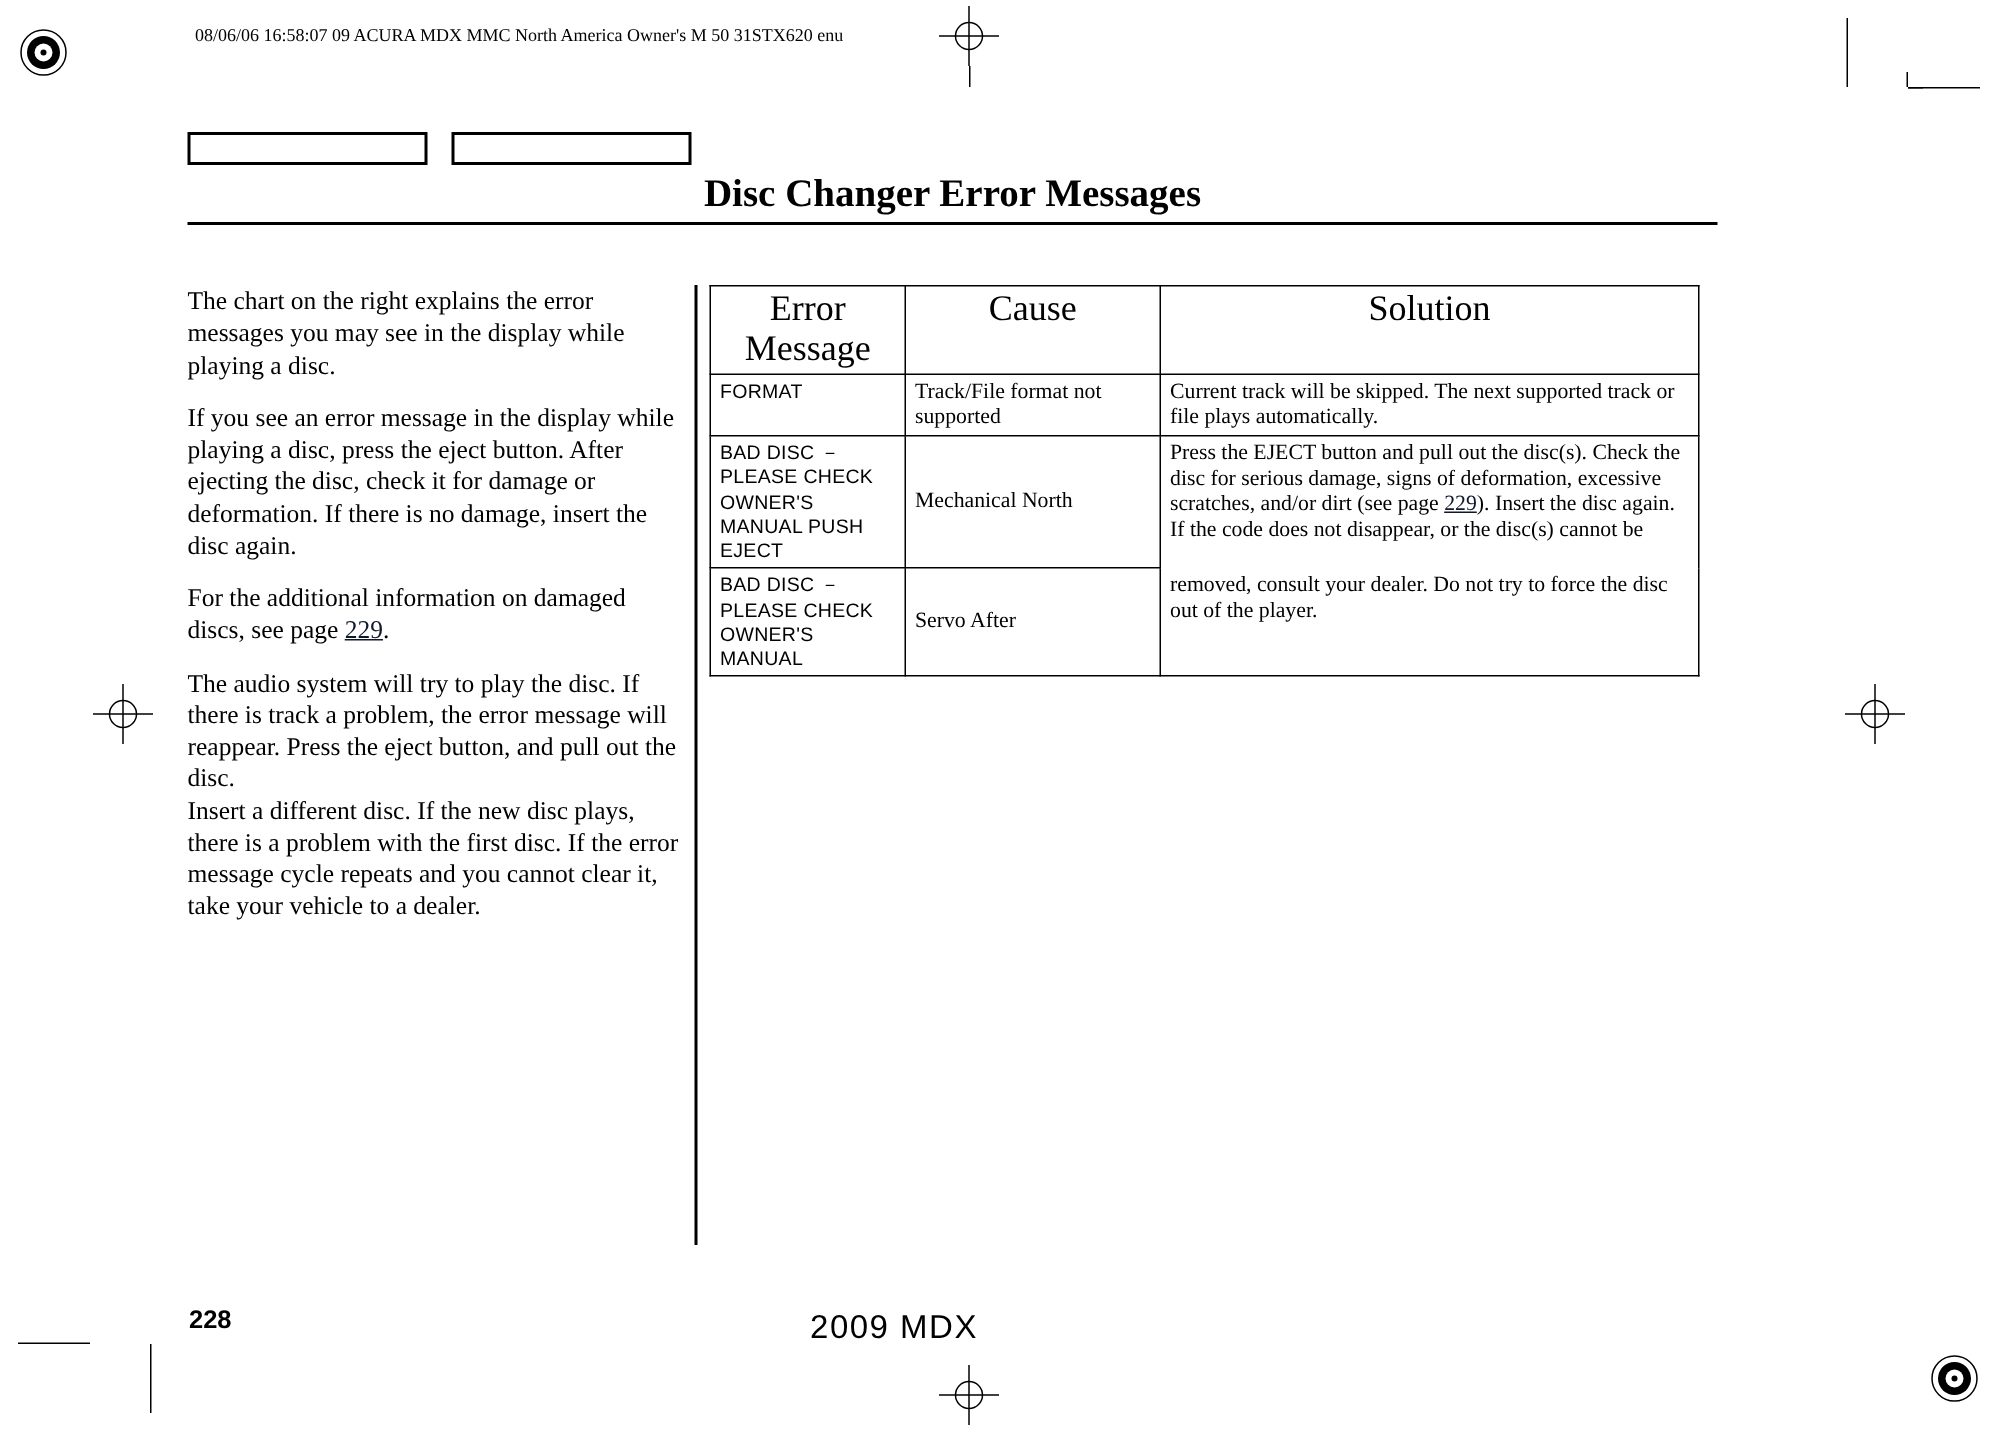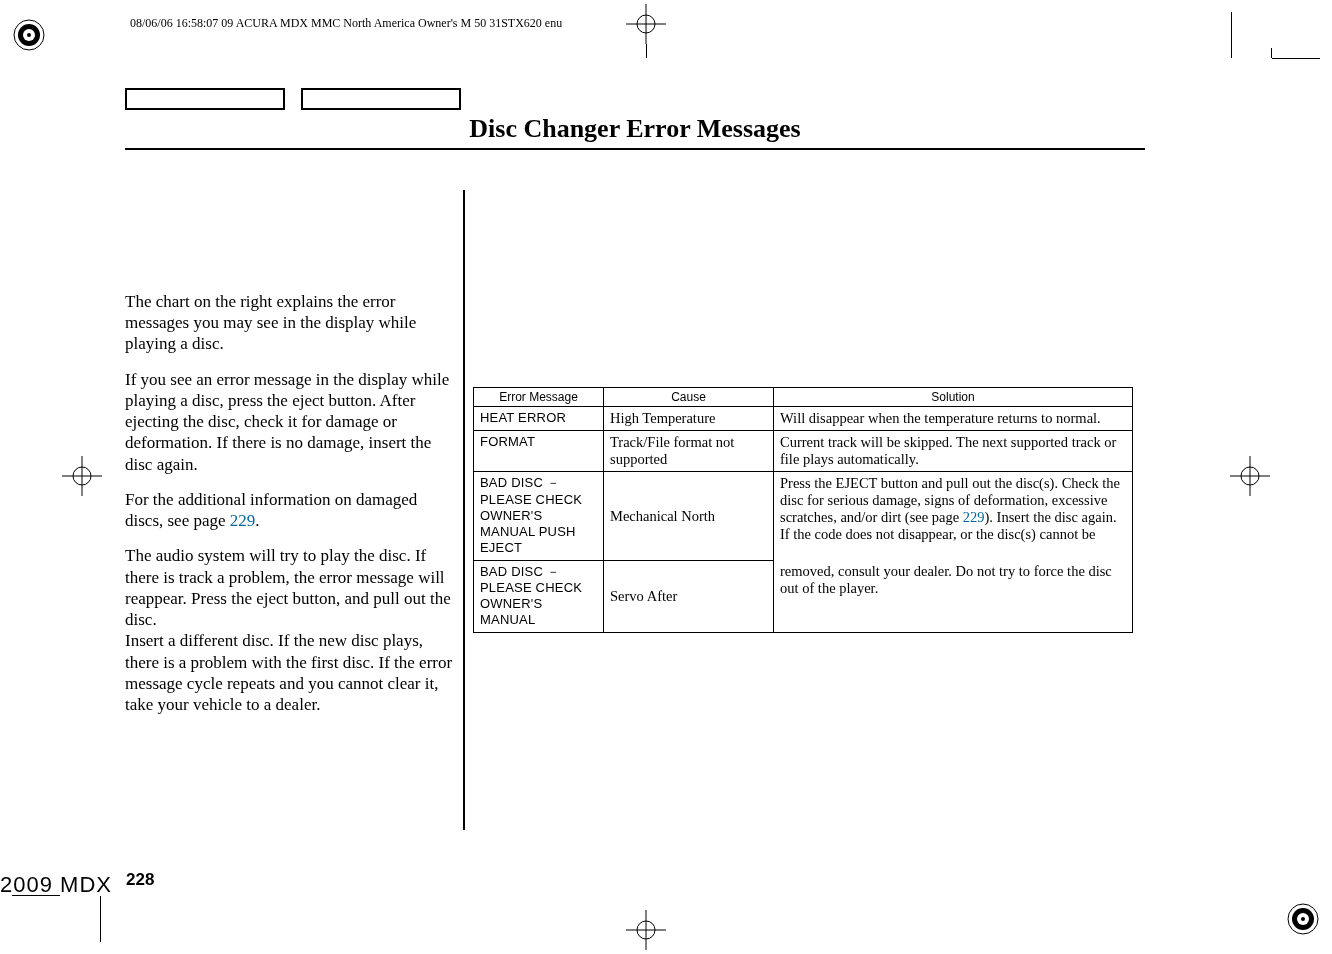--- a/index.html
+++ b/index.html
@@ -15,38 +15,38 @@
 
   .content { position: absolute; left: 125px; top: 88px; width: 1020px; }
 
   .tabs { display: flex; gap: 16px; margin-bottom: 4px; }
   .tab { width: 160px; height: 22px; border: 2px solid #000; position: relative; background:#fff; }
   .tab::after { content:""; position:absolute; left:3px; top:3px; right:-3px; bottom:-3px; border:1px solid #000; border-left:none; border-top:none; z-index:-1; }
 
   .title { font-size: 26px; font-weight: bold; font-family: Georgia, 'Times New Roman', serif; margin-bottom: 4px; text-align: center; }
   .hr { border: none; border-top: 2px solid #000; width: 1020px; margin-bottom: 40px; }
 
-  .columns { display: flex; gap: 8px; align-items:center; }
+  .columns { display: flex; gap: 8px; align-items:flex-start; }
   .col-left { width: 330px; font-size: 17px; line-height: 1.25; }
   .col-left p { margin-bottom: 14px; }
   .vsep { width: 2px; background: #000; align-self: stretch; min-height: 640px; }
   .col-right { flex: 1; }
 
-  .link { color: #0369a1; }
+  .link { color: #0f172a; text-decoration: underline; }
 
   table.err { border-collapse: collapse; width: 660px; font-size: 14.5px; }
   table.err th, table.err td { border: 1.5px solid #000; padding: 3px 6px; vertical-align: top; text-align: left; }
-  table.err th { font-family: Liberation Sans, sans-serif; font-size: 12px; font-weight: normal; text-align: center; padding: 2px 4px; }
+  table.err th { font-family: Liberation Serif, serif; font-size: 24px; font-weight: normal; text-align: center; padding: 2px 4px; }
   .msgcell { font-family: Arial, Helvetica, sans-serif; font-size: 13px; text-align: center; line-height:1.25; letter-spacing:0.2px; }
   .causecell, .solcell { font-family: Georgia, serif; }
   .nb { border-bottom: none !important; }
   .nt { border-top: none !important; margin-top: 28px; }
 
   .page-num { position: absolute; left: 126px; top: 870px; font-family: Arial, Helvetica, sans-serif; font-weight: bold; font-size: 17px; }
-  .footer-model { position: absolute; left: 0; width: 1192px; top: 872px; font-family: Arial, Helvetica, sans-serif; font-size: 22px; letter-spacing: 1px; }
+  .footer-model { position: absolute; left: 0; width: 1192px; top: 872px; text-align: center; font-family: Arial, Helvetica, sans-serif; font-size: 22px; letter-spacing: 1px; }
 
 </style>
 </head>
 <body>
 
 <div class="page">
 
   <div class="header-meta">08/06/06 16:58:07    09 ACURA MDX MMC North America Owner's M 50 31STX620 enu</div>
 
   <div class="reg" style="left:12px; top:18px;">
@@ -129,25 +129,20 @@
 
       <div class="col-right">
         <table class="err">
           <tbody>
               <tr>
             <th style="width:130px;">Error Message</th>
             <th style="width:170px;">Cause</th>
             <th>Solution</th>
           </tr>
           <tr>
-            <td class="msgcell">HEAT ERROR</td>
-            <td class="causecell">High Temperature</td>
-            <td class="solcell">Will disappear when the temperature returns to normal.</td>
-          </tr>
-          <tr>
             <td class="msgcell">FORMAT</td>
             <td class="causecell">Track/File format not supported</td>
             <td class="solcell">Current track will be skipped. The next supported track or file plays automatically.</td>
           </tr>
           <tr>
             <td class="msgcell" style="white-space:pre-line;">BAD DISC －
 PLEASE CHECK
 OWNER'S
 MANUAL PUSH
 EJECT</td>

